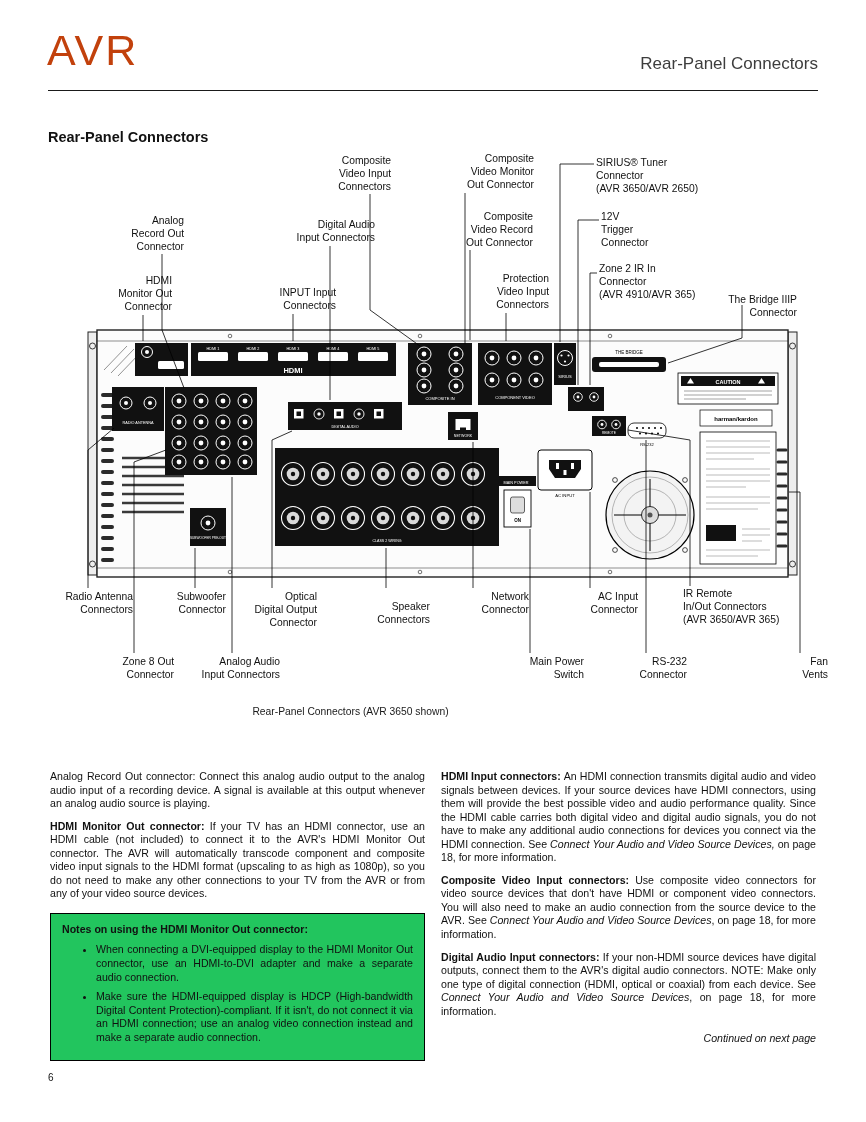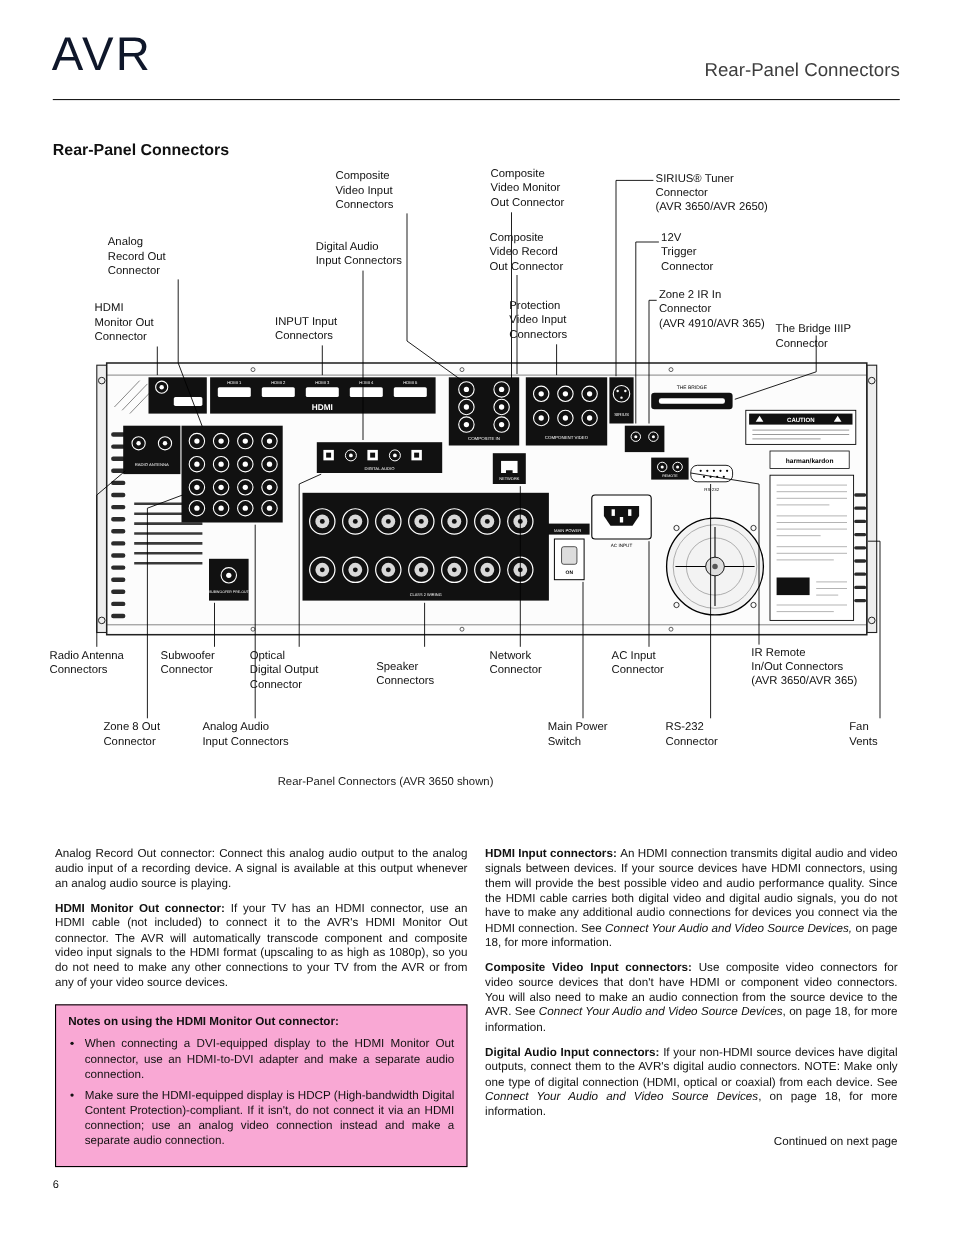--- a/index.html
+++ b/index.html
@@ -1,39 +1,39 @@
 <!DOCTYPE html>
 <html><head>
 <meta charset="utf-8">
 <style>
   * { margin:0; padding:0; box-sizing:border-box; }
   html,body { background:#fff; }
   .page { position:relative; width:866px; height:1122px; background:#fff; overflow:hidden;
           font-family:"Liberation Sans", sans-serif; color:#111; }
   .logo { position:absolute; left:47px; top:26px; font-size:43px; font-weight:400;
-          letter-spacing:2px; color:#0f172a; }
+          letter-spacing:2px; color:#c2410c; }
   .header-title { position:absolute; right:48px; top:54px; font-size:17px; color:#3d3d3d; }
   .rule { position:absolute; left:48px; right:48px; top:90px; border-top:1.2px solid #1a1a1a; }
   .section-title { position:absolute; left:48px; top:129px; font-size:14.5px; font-weight:bold; }
   .diagram { position:absolute; left:0; top:140px; width:866px; height:592px; }
   .diagram svg { position:absolute; left:0; top:0; font-family:"Liberation Sans", sans-serif; }
-  .callout { position:absolute; font-size:10.3px; line-height:1.27; text-align:left;
+  .callout { position:absolute; font-size:10.3px; line-height:1.27; text-align:right;
              white-space:pre-line; color:#111; }
   .callout.left { text-align:left; }
   .caption { position:absolute; left:0; top:566px; width:701px; text-align:center;
              font-size:10.3px; color:#1a1a1a; }
   .body-cols { position:absolute; left:50px; top:770px; width:766px; display:flex; gap:16px;
                font-size:10.6px; line-height:1.28; text-align:justify; }
   .col { width:375px; }
   .col p { margin-bottom:9px; }
-  .notes-box { border:1.2px solid #000; padding:9px 11px 10px 11px; margin-top:12px; background:#f9a8d4; }
+  .notes-box { border:1.2px solid #000; padding:9px 11px 10px 11px; margin-top:12px; background:#22c55e; }
   .nb-title { font-weight:bold; margin-bottom:7px; text-align:left; }
   .notes-box ul { list-style:disc; margin-left:15px; }
-  .notes-box li { margin-bottom:6px; text-align:justify; }
-  .continued { text-align:right; margin-top:14px; }
+  .notes-box li { margin-bottom:6px; text-align:justify;margin-left:19px; }
+  .continued { text-align:right; font-style:italic; margin-top:14px; }
   .page-num { position:absolute; left:48px; top:1072px; font-size:10px; }
 </style>
 </head>
 <body>
 
 <div class="page">
 
   <div class="logo">AVR</div>
   <div class="header-title">Rear-Panel Connectors</div>
   <div class="rule"></div>

